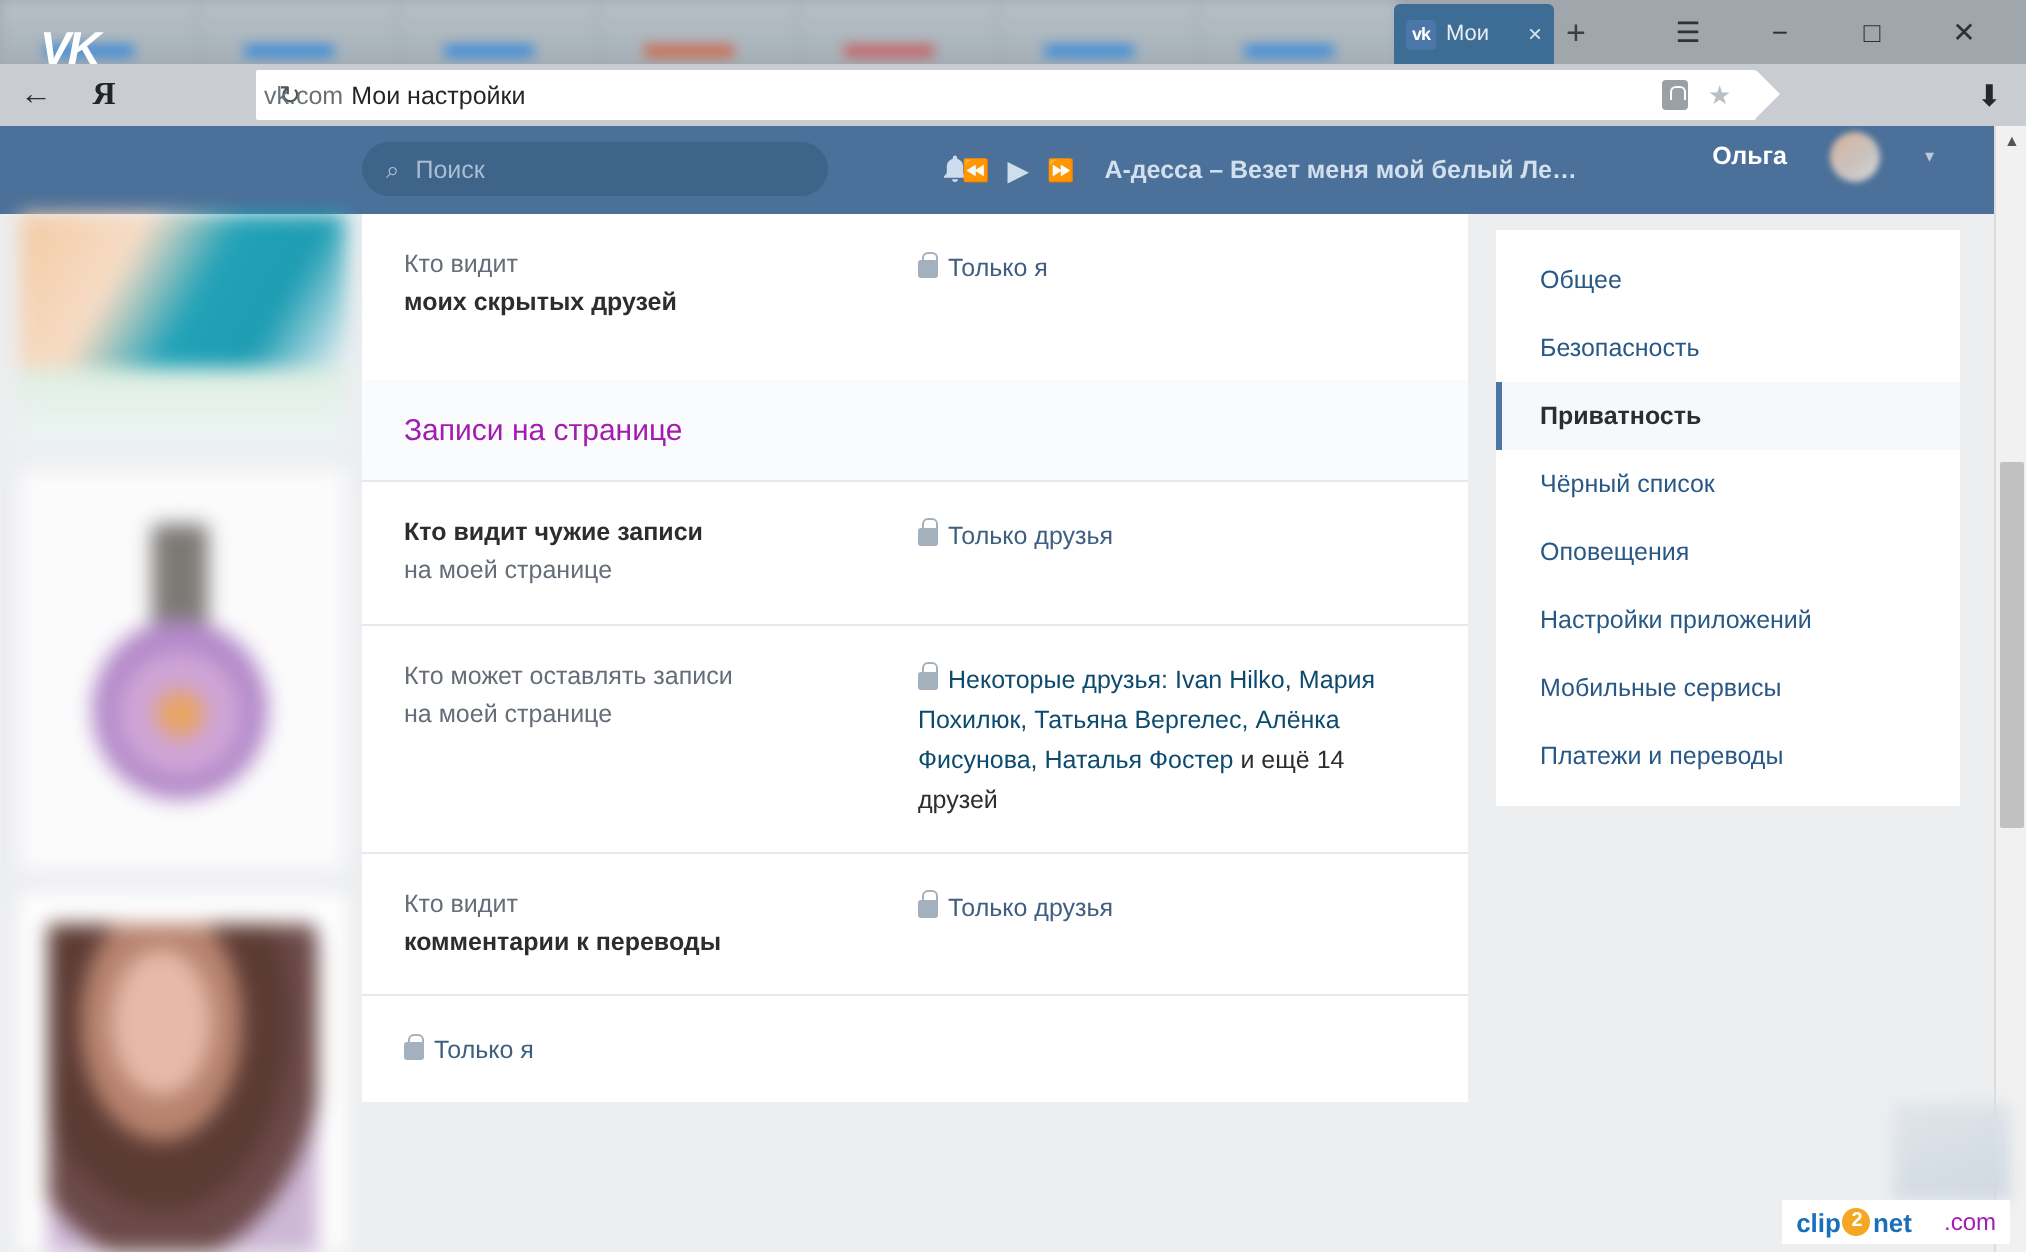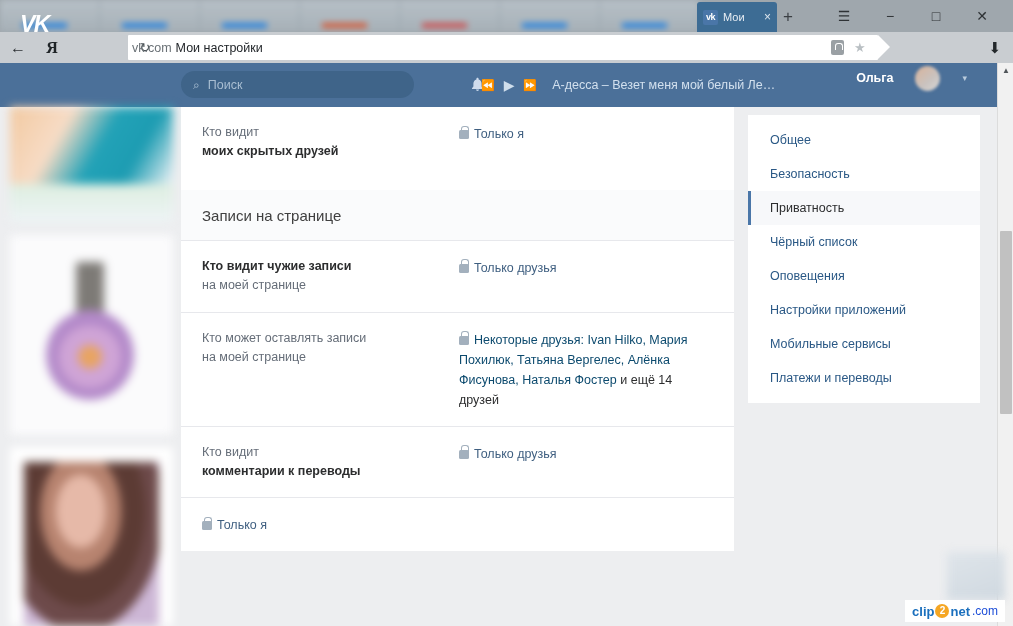--- a/index.html
+++ b/index.html
@@ -95,21 +95,21 @@
   }
   .vk-search-icon { color: #a7bdd2; font-size: 12px; }
   .vk-search-text { color: #a9bed2; font-size: 12.5px; }
   .vk-bell { position: absolute; left: 471px; top: 77px; font-size: 14px;
     color: #cfdced; }
   .vk-player { position: absolute; left: 481px; top: 63px; height: 44px;
     display: flex; align-items: center; gap: 9px; }
   .vk-pbtn { color: #bdd0e2; font-size: 11px; }
   .vk-pbtn.play { font-size: 14px; color: #cfdeec; }
   .vk-track { color: #d2e0ee; font-size: 12.5px; margin-left: 6px;
-    max-width: 235px; overflow: hidden; white-space: nowrap; }
+    max-width: 235px; overflow: hidden; white-space: nowrap; font-weight: bold; }
   .vk-user { position: absolute; right: 46px; top: 63px; height: 30px;
     display: flex; align-items: center; gap: 22px; }
   .vk-user-name { color: #fff; font-size: 12.5px; font-weight: bold; }
   .vk-avatar { width: 25px; height: 25px; border-radius: 50%;
     background: linear-gradient(140deg,#d9b39a,#c9c3c0 60%,#dcd9d6);
     filter: blur(1.6px); }
   .vk-caret { color: #b9cbdd; font-size: 9px; }
 
   
   .page { position: absolute; left: 0; top: 107px; width: 1013px; height: 519px;
@@ -146,52 +146,52 @@
     display: inline-block; width: 10px; height: 9px; background: #a3b0bd;
     border-radius: 1.5px; position: relative; margin-right: 5px;
     vertical-align: -1px;
   }
   .lock:before { content: ""; position: absolute; left: 2px; top: -4.5px;
     width: 6px; height: 6px; border: 1.6px solid #a3b0bd; border-bottom: none;
     border-radius: 3px 3px 0 0; }
   .vlink { color: #0c4a6e; }
   .vdark { color: #2c2d2e; }
 
-  .section-head { padding: 17px 21px 16px; font-size: 15px; color: #404040;
+  .section-head { padding: 17px 21px 16px; font-size: 15px; color: #a21caf;
     border-bottom: 1px solid #e7e8ec; background: #fafbfc; }
 
   .card-gap { height: 12px; }
 
   
   .side { position: absolute; left: 748px; top: 8px; width: 232px;
     background: #fff; padding: 8px 0; }
   .side-item { position: relative; padding: 10px 0 10px 22px; font-size: 12.5px;
     color: #2a5885; }
-  .side-item.active { background: #f7f8fa; color: #2c2d2e; font-weight: normal; }
+  .side-item.active { background: #f7f8fa; color: #2c2d2e; font-weight: bold; }
   .side-item.active:before { content: ""; position: absolute; left: 0; top: 0;
     width: 3px; height: 100%; background: #4a76a8; }
 
   
   .vscroll { position: absolute; right: 0; top: 63px; width: 16px; height: 563px;
     background: #f1f1f1; border-left: 1px solid #dcdcdc; }
   .vscroll-up { position: absolute; left: 0; top: 0; width: 16px; height: 15px;
     display: flex; align-items: center; justify-content: center;
     font-size: 8px; color: #50555a; }
   .vscroll-thumb { position: absolute; left: 2px; top: 168px; width: 12px;
     height: 183px; background: #c1c1c1; border-radius: 1px; }
 
   .watermark { position: absolute; right: 8px; bottom: 4px; height: 22px;
     background: #fff; padding: 2px 7px; display: flex; align-items: center;
     font-size: 13px; font-weight: bold; font-family: "Liberation Sans", sans-serif; }
   .wm-clip { color: #1a6fbd; }
   .wm-2 { display: inline-block; width: 14px; height: 14px; border-radius: 50%;
     background: #f5a623; color: #fff; font-size: 10px; text-align: center;
     line-height: 14px; margin: 0 1px; }
   .wm-net { color: #1a6fbd; }
-  .wm-com { color: #1d4ed8; font-weight: normal; font-size: 12px; margin-left: 2px;}
+  .wm-com { color: #a21caf; font-weight: normal; font-size: 12px; margin-left: 16px;}
   .wm-blur { position: absolute; right: 8px; bottom: 26px; width: 58px; height: 48px;
     background: linear-gradient(160deg,#dfe5ea,#cfd8e0); filter: blur(4px); }
 </style>
 </head>
 <body>
 
 <div id="app">
 
   <div class="browser-tabstrip">
     <div class="blur-tabs">

